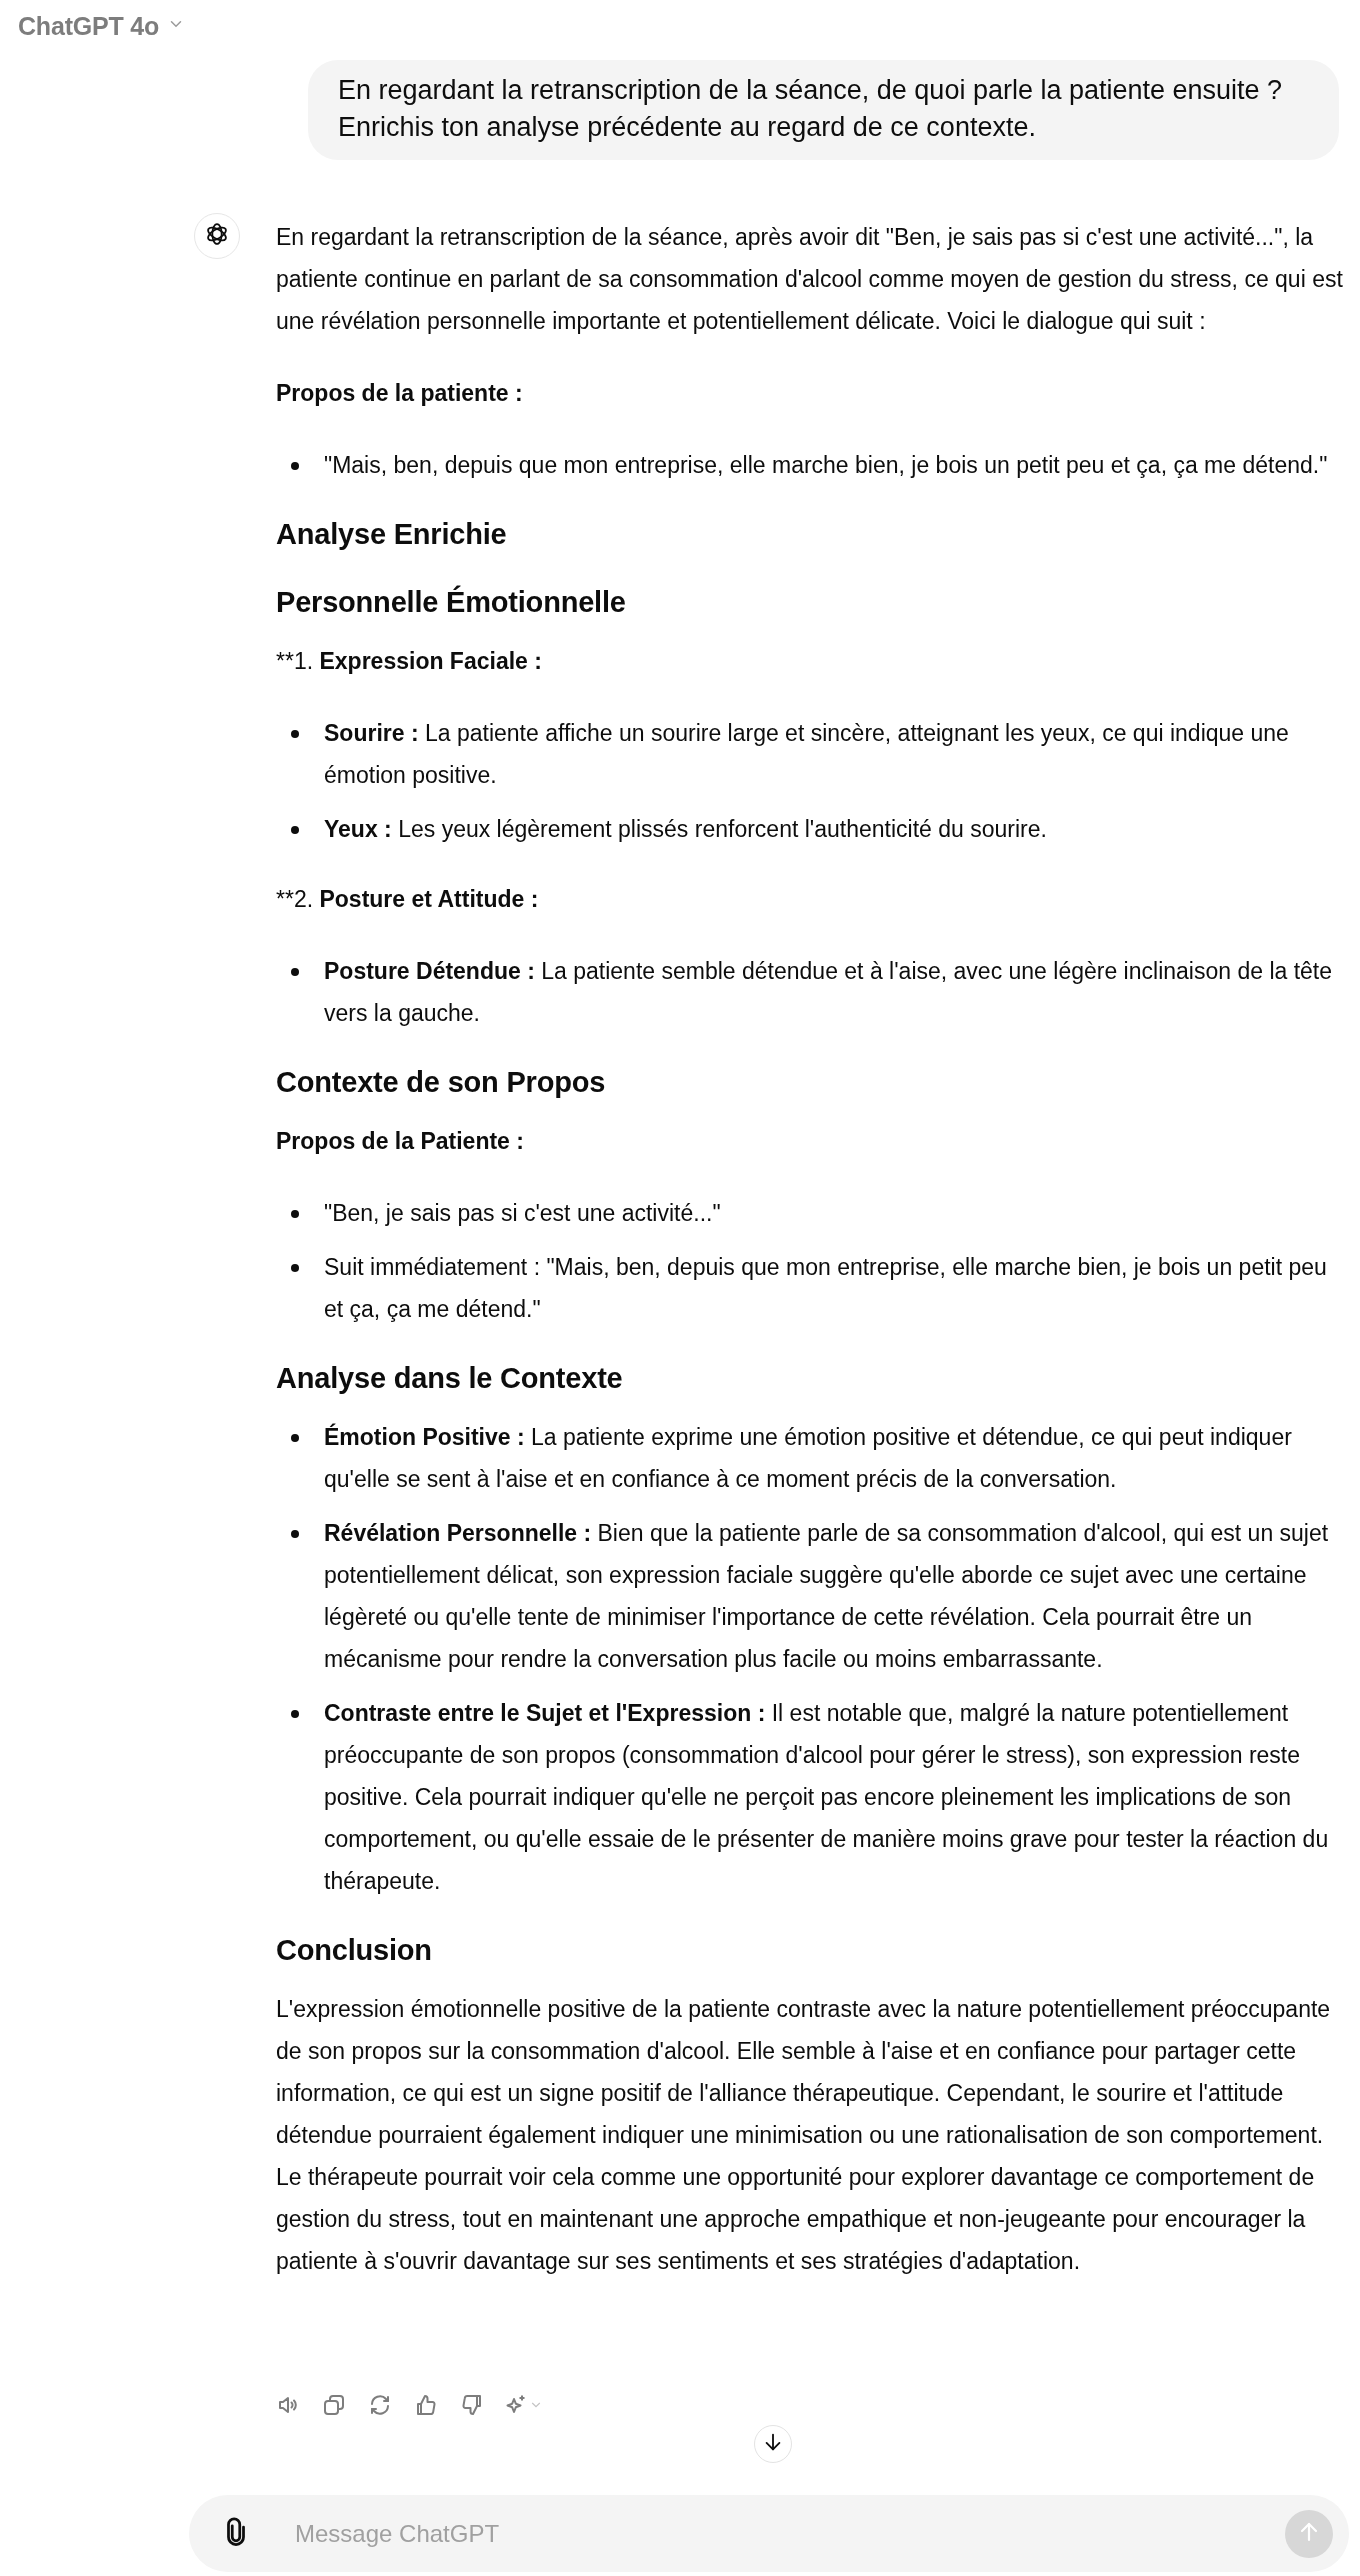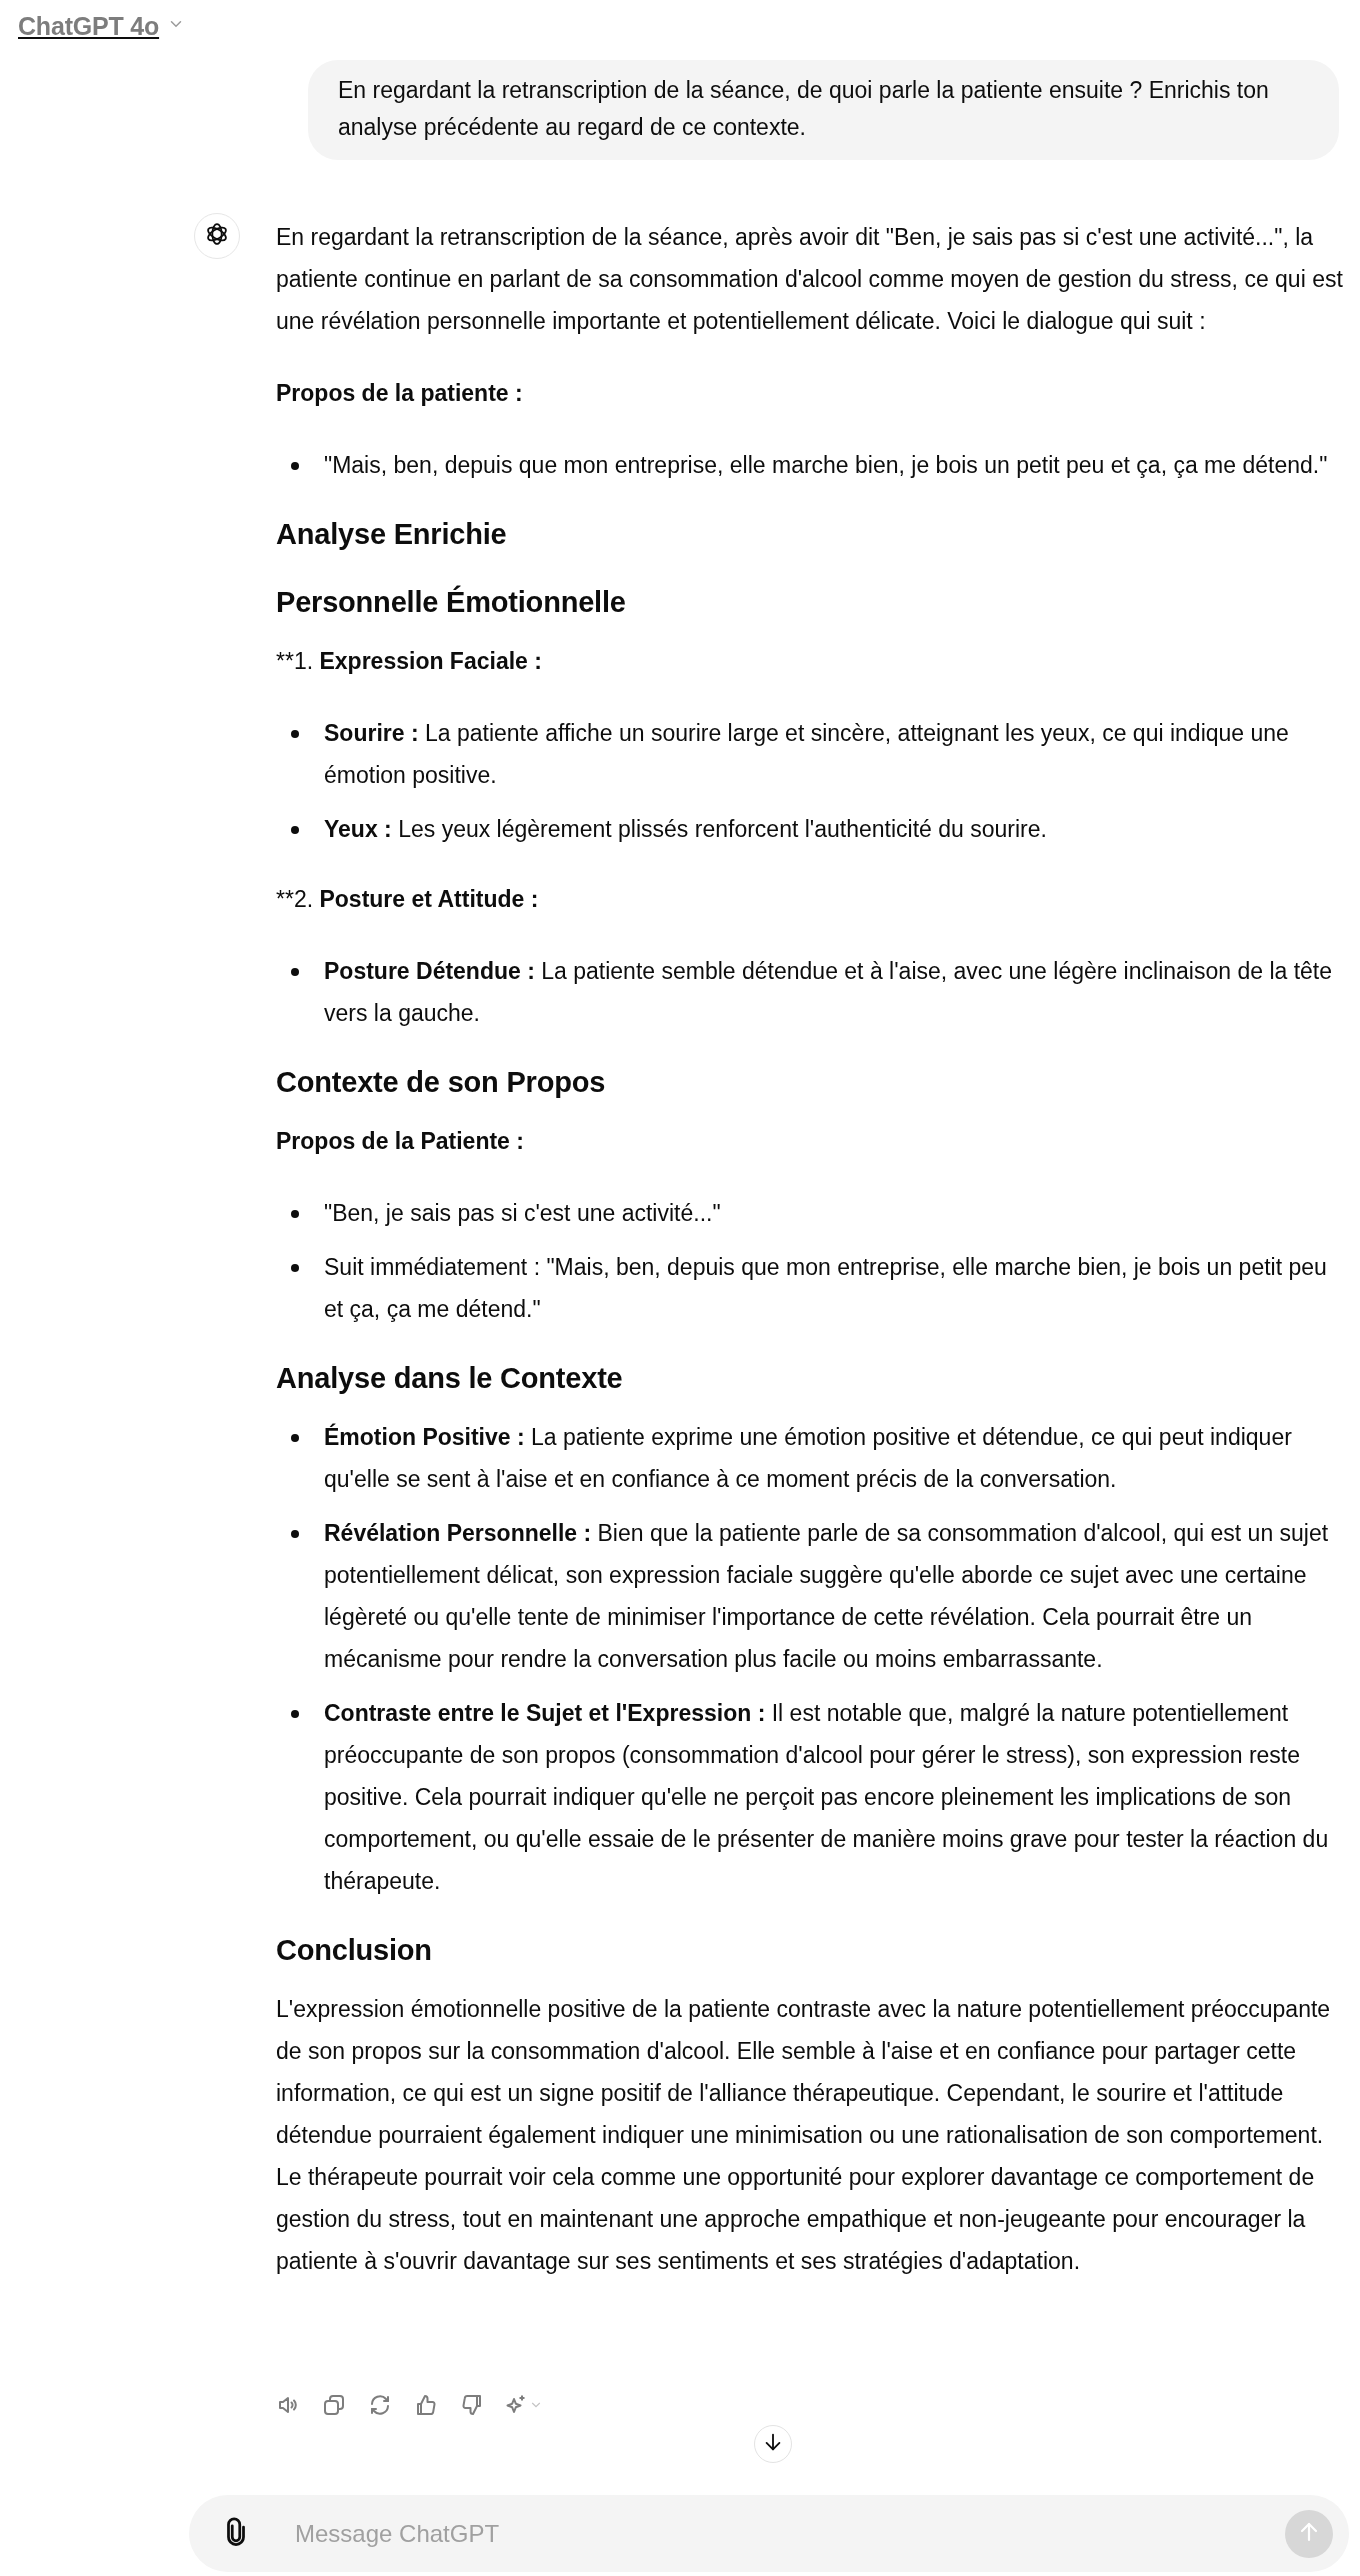--- a/index.html
+++ b/index.html
@@ -1,23 +1,23 @@
 <!DOCTYPE html>
 <html><head>
 <meta charset="utf-8">
 <style>
   * { box-sizing: border-box; margin: 0; padding: 0; }
   html, body { width: 1360px; height: 2576px; background: #ffffff; overflow: hidden; }
   body { font-family: "Liberation Sans", sans-serif; color: #0d0d0d; position: relative; }
 
-  .topbar { position: absolute; left: 18px; top: 8px; height: 36px; display: flex; align-items: center; gap: 8px; cursor: pointer; text-decoration: underline; }
+  .topbar { position: absolute; left: 18px; top: 8px; height: 36px; display: flex; align-items: center; gap: 8px; cursor: pointer; }
   .topbar .title { font-size: 25px; font-weight: 700; color: #7d7d7d; letter-spacing: -0.2px; }
   .topbar svg { width: 18px; height: 18px; }
 
-  .user-bubble { position: absolute; left: 308px; top: 60px; width: 1031px; background: #f4f4f4; border-radius: 30px; padding: 12px 30px 14px 30px; font-size: 23px; line-height: 37px; color: #0d0d0d; }
+  .user-bubble { position: absolute; left: 308px; top: 60px; width: 1031px; background: #f4f4f4; border-radius: 30px; padding: 12px 30px 14px 30px; font-size: 27px; line-height: 37px; color: #0d0d0d; }
 
   .assistant-avatar { position: absolute; left: 194px; top: 213px; width: 46px; height: 46px; border: 1px solid #e6e6e6; border-radius: 50%; display: flex; align-items: center; justify-content: center; background: #fff; }
   .assistant-avatar svg { width: 28px; height: 28px; }
 
   .msg { position: absolute; left: 276px; top: 216px; width: 1068px; font-size: 23px; line-height: 42px; color: #0d0d0d; }
   .msg p { margin: 0 0 30px 0; }
   .msg h3 { font-size: 29px; font-weight: 700; line-height: 40px; margin: 28px 0 18px 0; letter-spacing: -0.2px; }
   .msg .label { font-weight: 700; }
   .msg ul { list-style: none; margin: 0 0 28px 0; padding: 0; }
   .msg li { position: relative; padding-left: 48px; margin-bottom: 12px; }

